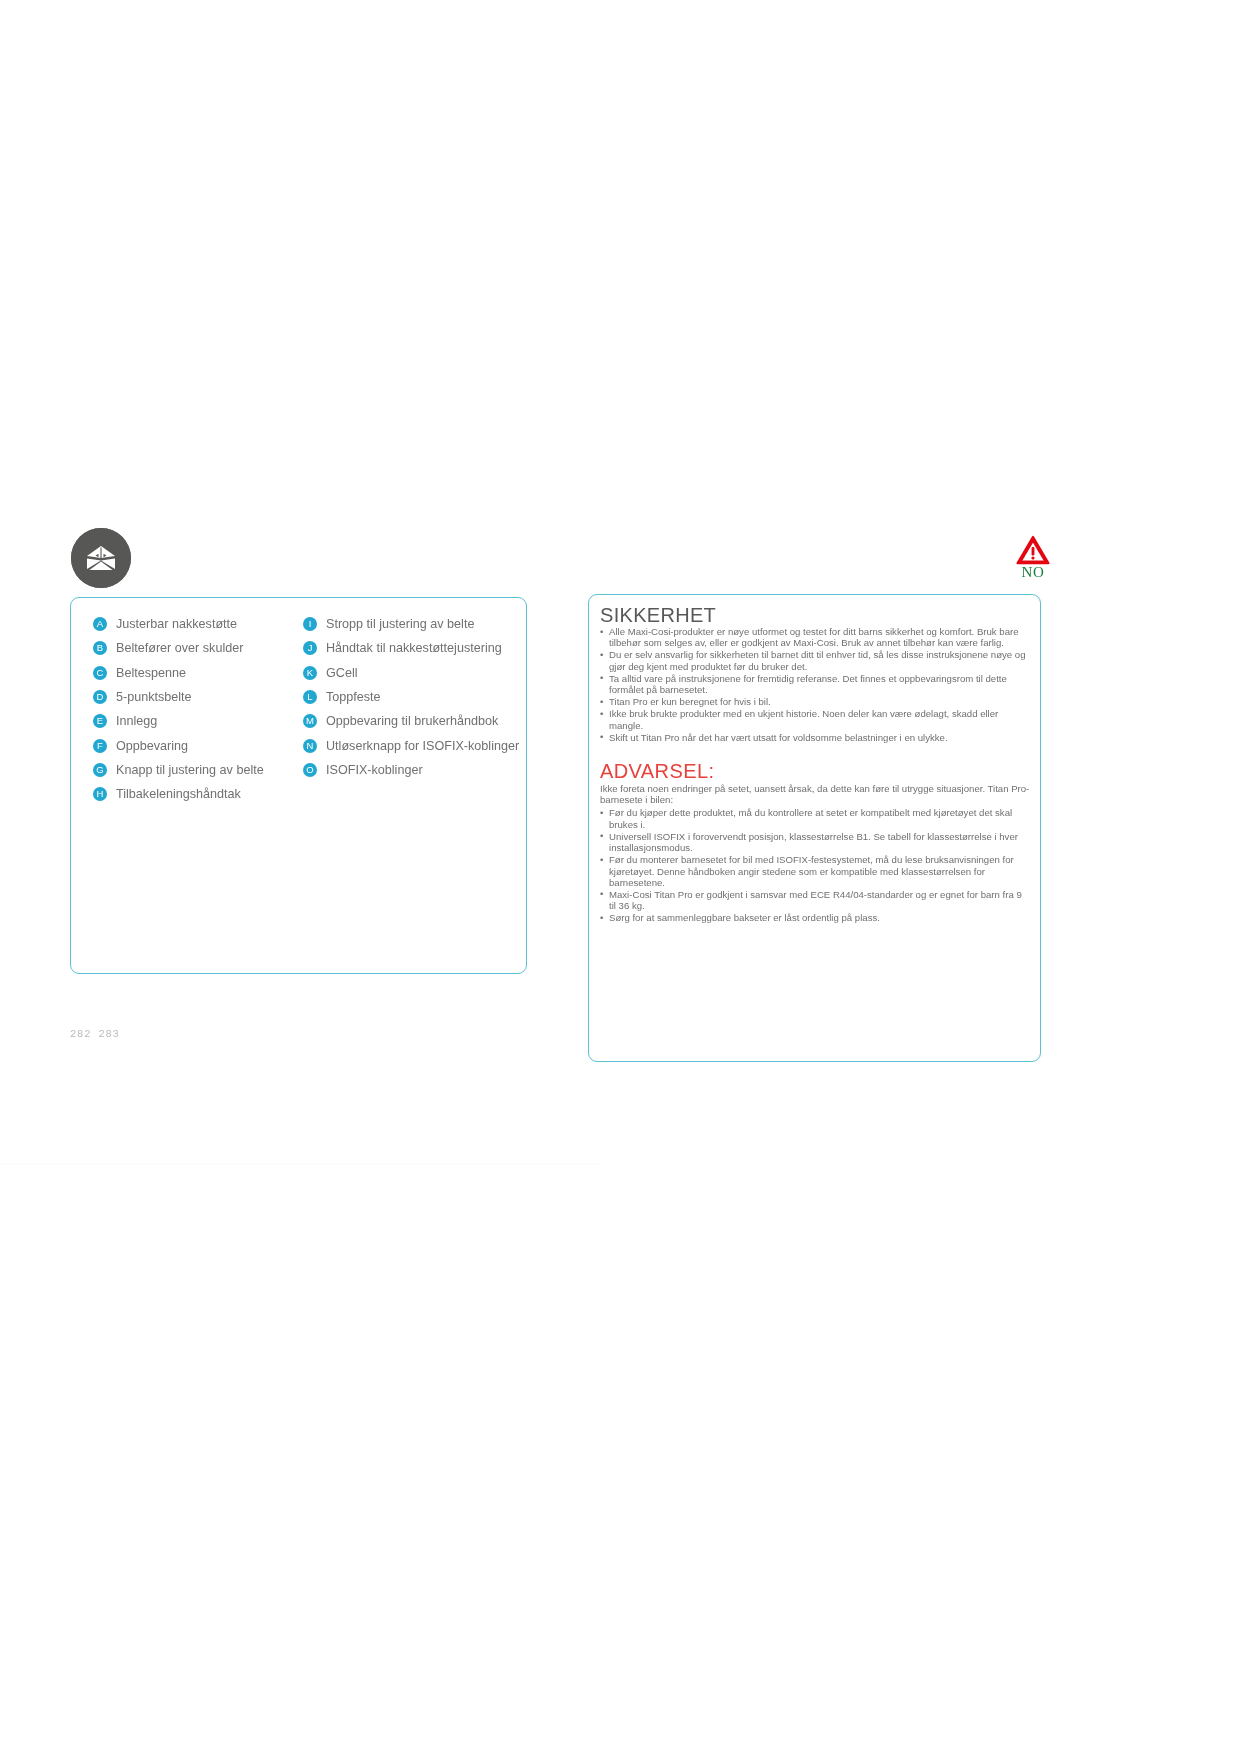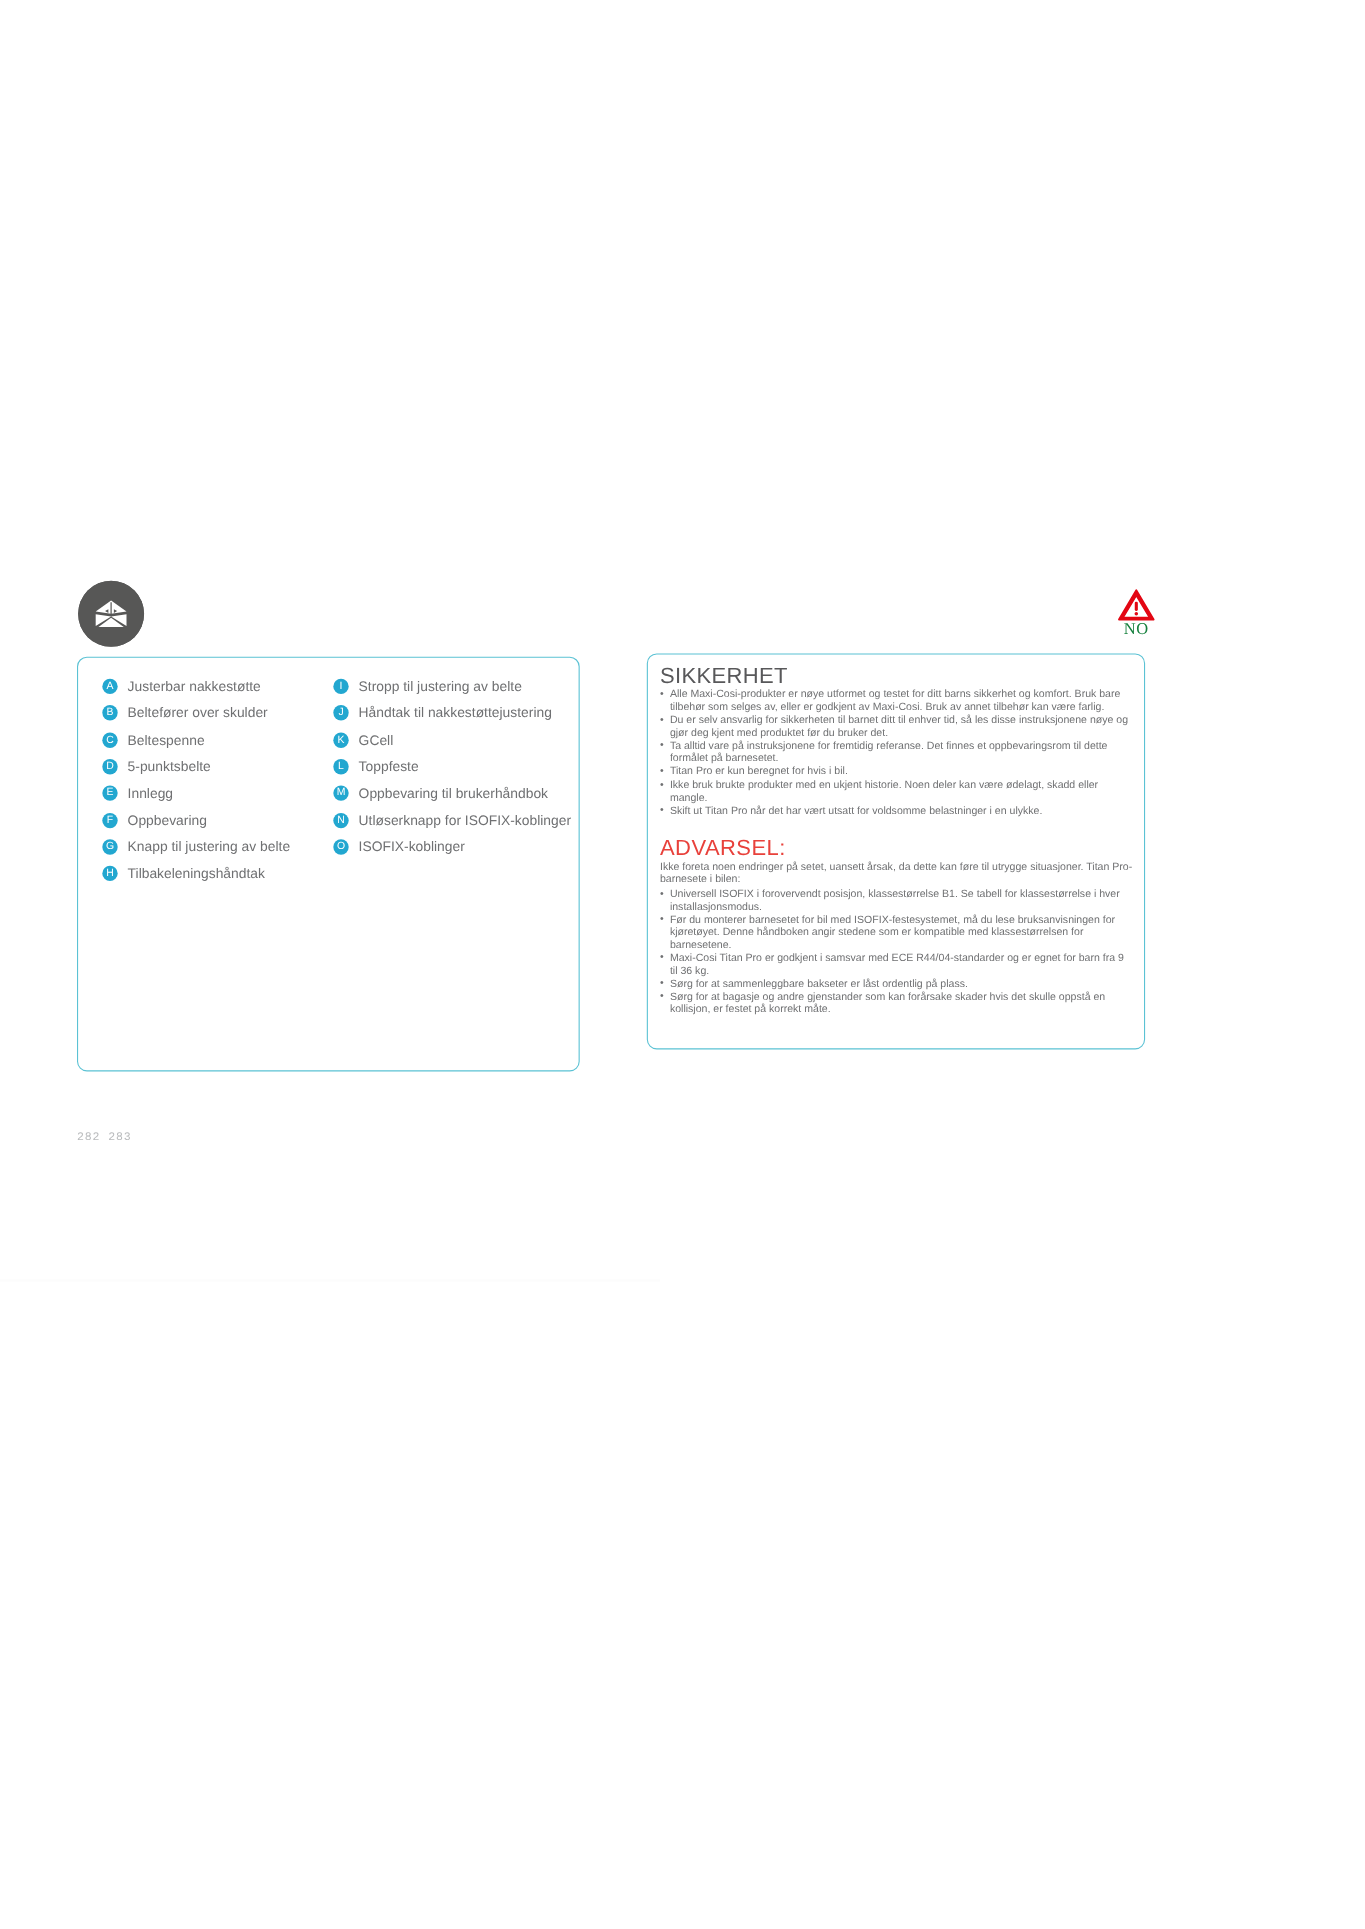--- a/index.html
+++ b/index.html
@@ -98,21 +98,21 @@
     font-family: "Liberation Sans", sans-serif;
     white-space: nowrap;
   }
 
   
   #text-panel {
     position: absolute;
     left: 588px;
     top: 594px;
     width: 453px;
-    height: 360px;
+    height: 468px;
     border: 1.2px solid #5bc2d4;
     border-radius: 9px;
     background: #ffffff;
     box-sizing: border-box;
     padding: 9px 9px 0 11px;
   }
 
   .section-title {
     font-size: 20px;
     color: #58585a;
@@ -311,24 +311,24 @@
       <li>Titan Pro er kun beregnet for hvis i bil.</li>
       <li>Ikke bruk brukte produkter med en ukjent historie. Noen deler kan være ødelagt, skadd eller mangle.</li>
       <li>Skift ut Titan Pro når det har vært utsatt for voldsomme belastninger i en ulykke.</li>
     </ul>
 
     <h2 id="advarsel-title" class="section-title warn">ADVARSEL:</h2>
 
     <p class="plain-para">Ikke foreta noen endringer på setet, uansett årsak, da dette kan føre til utrygge situasjoner. Titan Pro-barnesete i bilen:</p>
 
     <ul class="bullets">
+      <li>Før du kjøper dette produktet, må du kontrollere at setet er kompatibelt med kjøretøyet det skal brukes i.</li>
       <li>Universell ISOFIX i forovervendt posisjon, klassestørrelse B1. Se tabell for klassestørrelse i hver installasjonsmodus.</li>
       <li>Før du monterer barnesetet for bil med ISOFIX-festesystemet, må du lese bruksanvisningen for kjøretøyet. Denne håndboken angir stedene som er kompatible med klassestørrelsen for barnesetene.</li>
       <li>Maxi-Cosi Titan Pro er godkjent i samsvar med ECE R44/04-standarder og er egnet for barn fra 9 til 36 kg.</li>
       <li>Sørg for at sammenleggbare bakseter er låst ordentlig på plass.</li>
-      <li>Sørg for at bagasje og andre gjenstander som kan forårsake skader hvis det skulle oppstå en kollisjon, er festet på korrekt måte.</li>
     </ul>
 
   </section>
 
   <div id="page-numbers">282 283</div>
 
 </div>
 
 </body></html>

